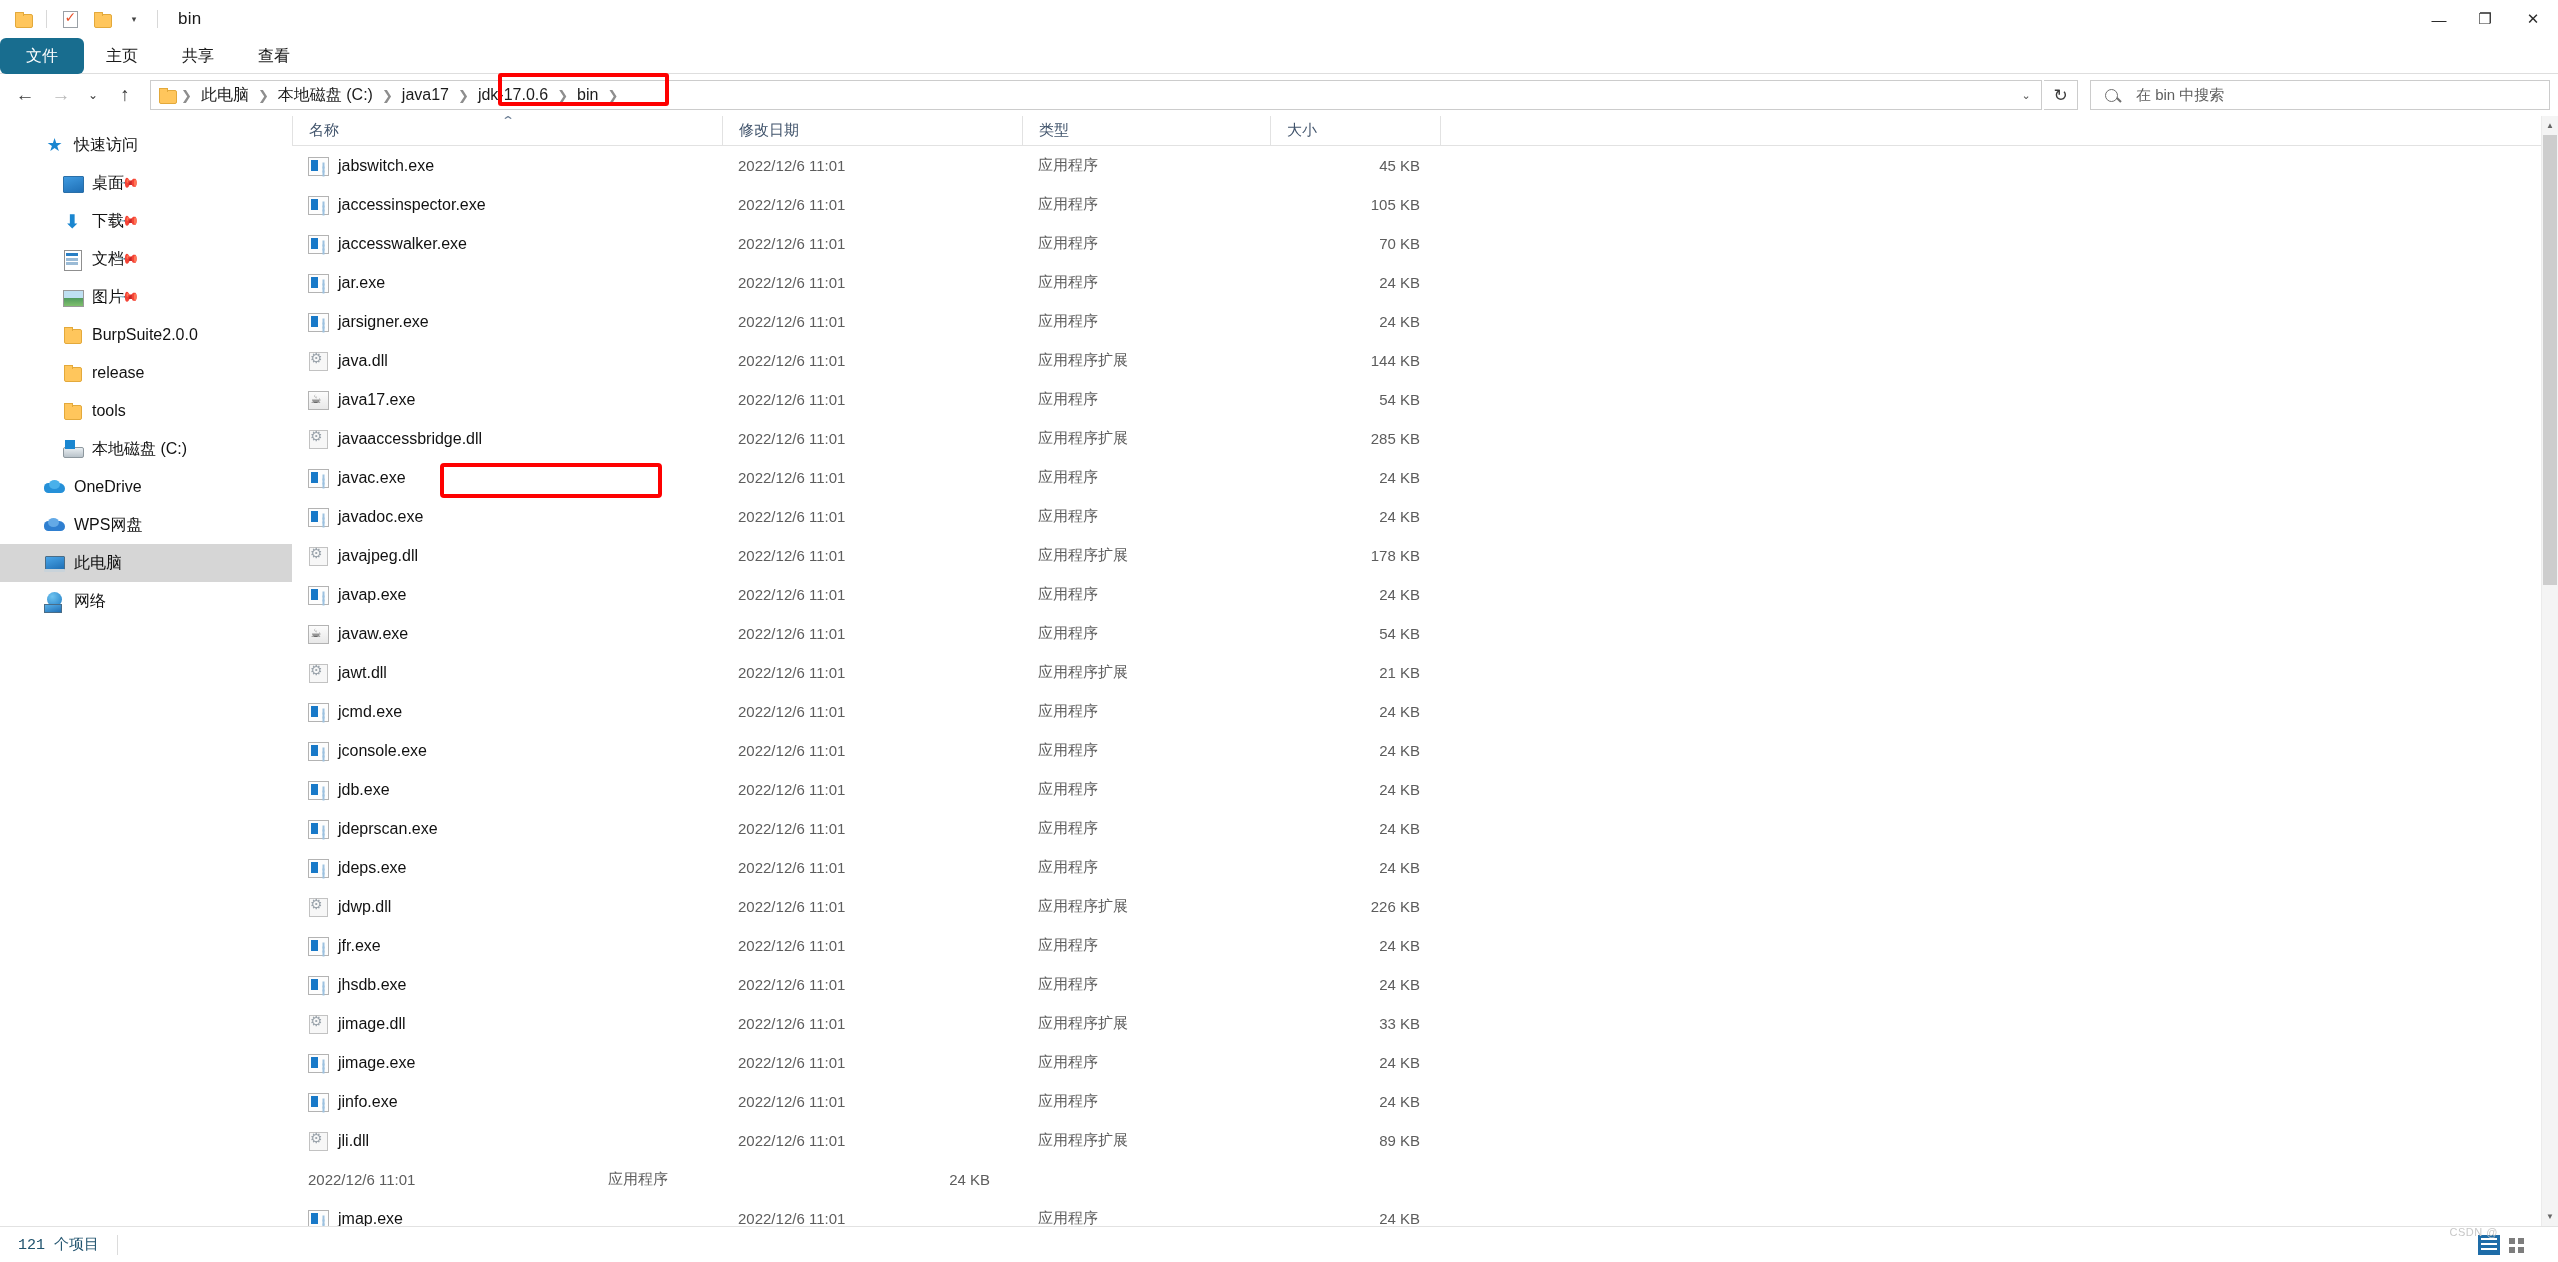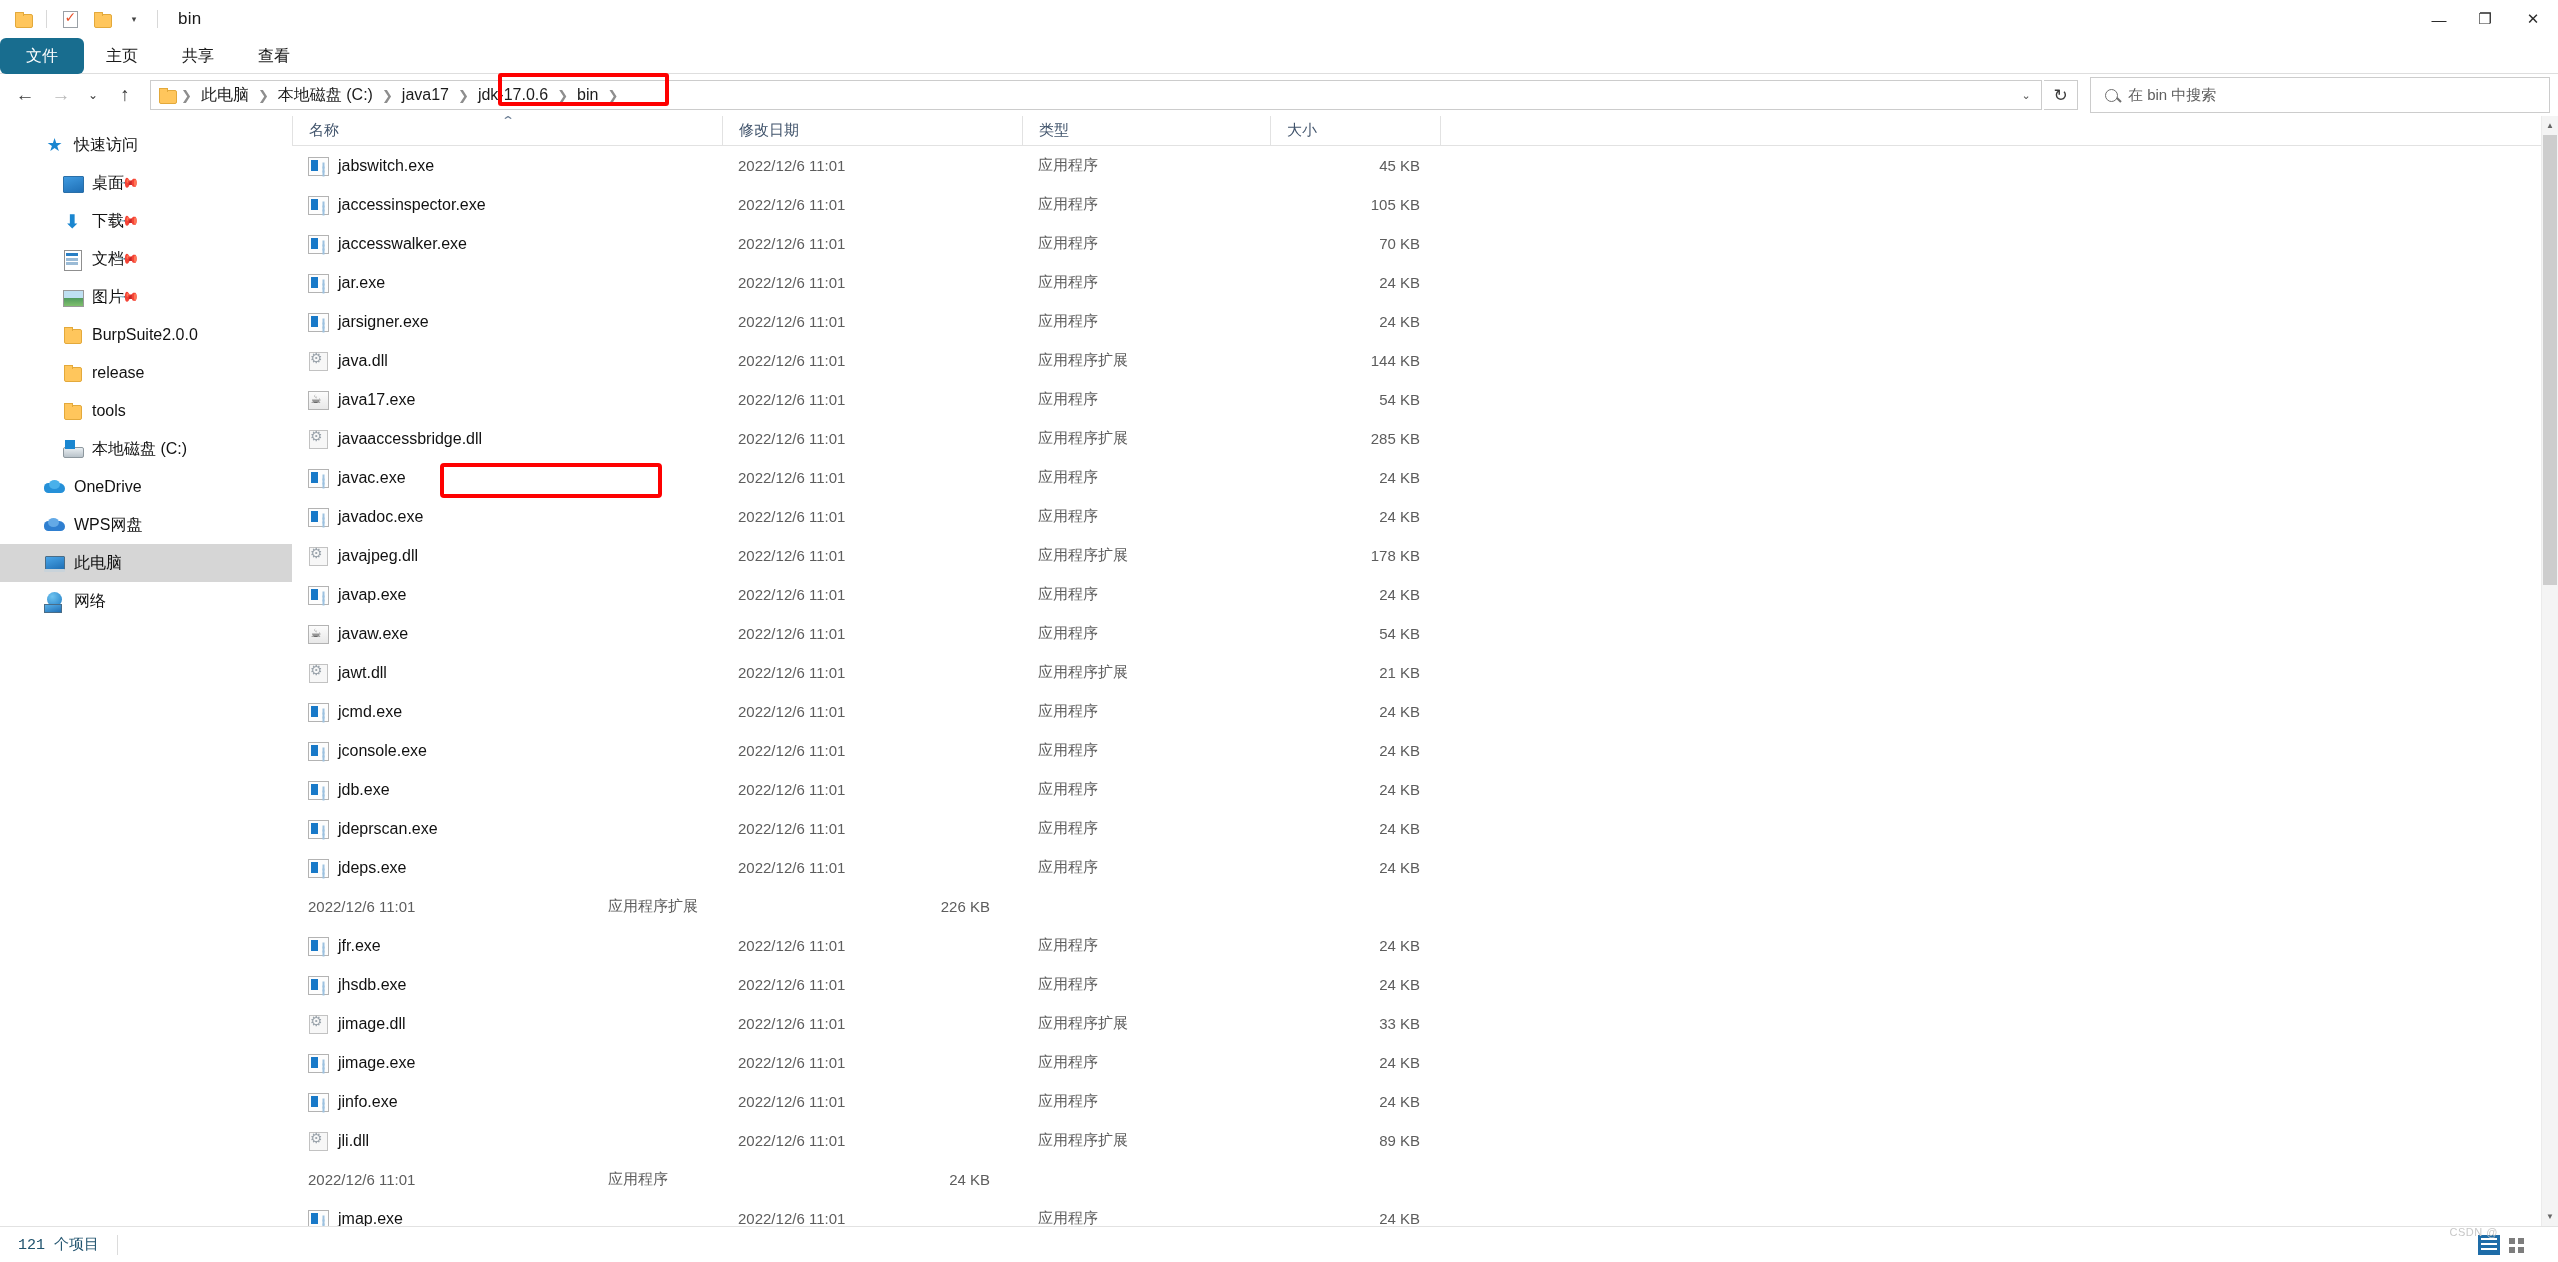--- a/index.html
+++ b/index.html
@@ -89,22 +89,22 @@
     content:""; position:absolute; left:0; top:0; width:7px; height:3px;
     background:#ffc65c; border:1px solid #e3a93b; border-bottom:none;
   }
   .redbox-path {
     position:absolute; left:498px; top:73px; width:171px; height:33px;
     border: 4px solid #fe0000; border-radius:3px; pointer-events:none; z-index: 40;
   }
   .path-drop { margin-left:auto; width:30px; display:flex; align-items:center; justify-content:center; font-size:11px; color:#555; }
   .refresh-btn { width:34px; height:30px; display:flex; align-items:center; justify-content:center; font-size:17px; color:#3c3c3c; border:1px solid #ccc; border-left:none; }
   .searchbox {
-    width: 460px; height:36px; border:1px solid #cccccc; display:flex; align-items:center;
-    padding-left: 14px; gap:10px; margin-left:10px;
+    width: 460px; height:30px; border:1px solid #cccccc; display:flex; align-items:center;
+    padding-left: 14px; gap:18px; margin-left:10px;
   }
   .mag { width:13px; height:13px; border:1.6px solid #6f6f6f; border-radius:50%; position:relative; display:inline-block;}
   .mag:after { content:""; position:absolute; width:6px; height:1.6px; background:#6f6f6f; transform:rotate(45deg); right:-5px; bottom:0px; }
   .search-ph { font-size:15px; color:#5e5e5e; }
 
   
   .body { flex:1 1 auto; display:flex; min-height:0; position:relative; }
 
   
   .sidebar {
@@ -609,20 +609,24 @@
           <div class="row">
             <div class="cell c-name">
               <span class="fico fico-exe"></span>
               <span class="fname">jdeps.exe</span>
             </div>
             <div class="cell c-date">2022/12/6 11:01</div>
             <div class="cell c-type">应用程序</div>
             <div class="cell c-size">24 KB</div>
           </div>
           <div class="row">
+            <div class="cell c-name">
+              <span class="fico fico-dll"></span>
+              <span class="fname">jdwp.dll</span>
+            </div>
             <div class="cell c-date">2022/12/6 11:01</div>
             <div class="cell c-type">应用程序扩展</div>
             <div class="cell c-size">226 KB</div>
           </div>
           <div class="row">
             <div class="cell c-name">
               <span class="fico fico-exe"></span>
               <span class="fname">jfr.exe</span>
             </div>
             <div class="cell c-date">2022/12/6 11:01</div>

